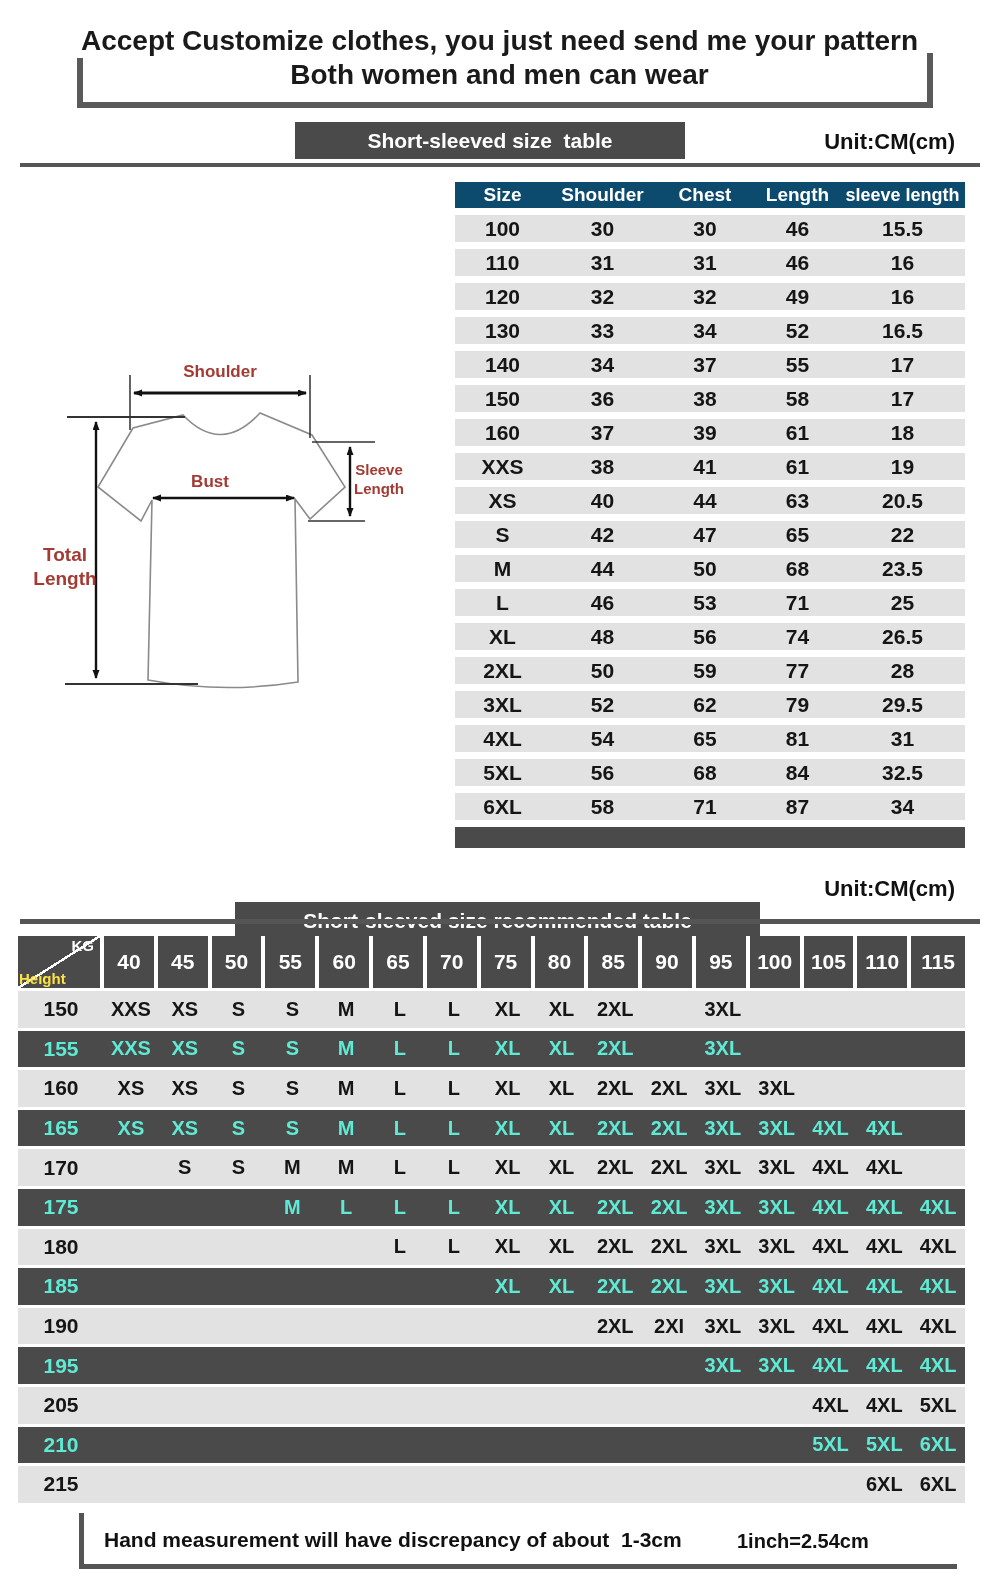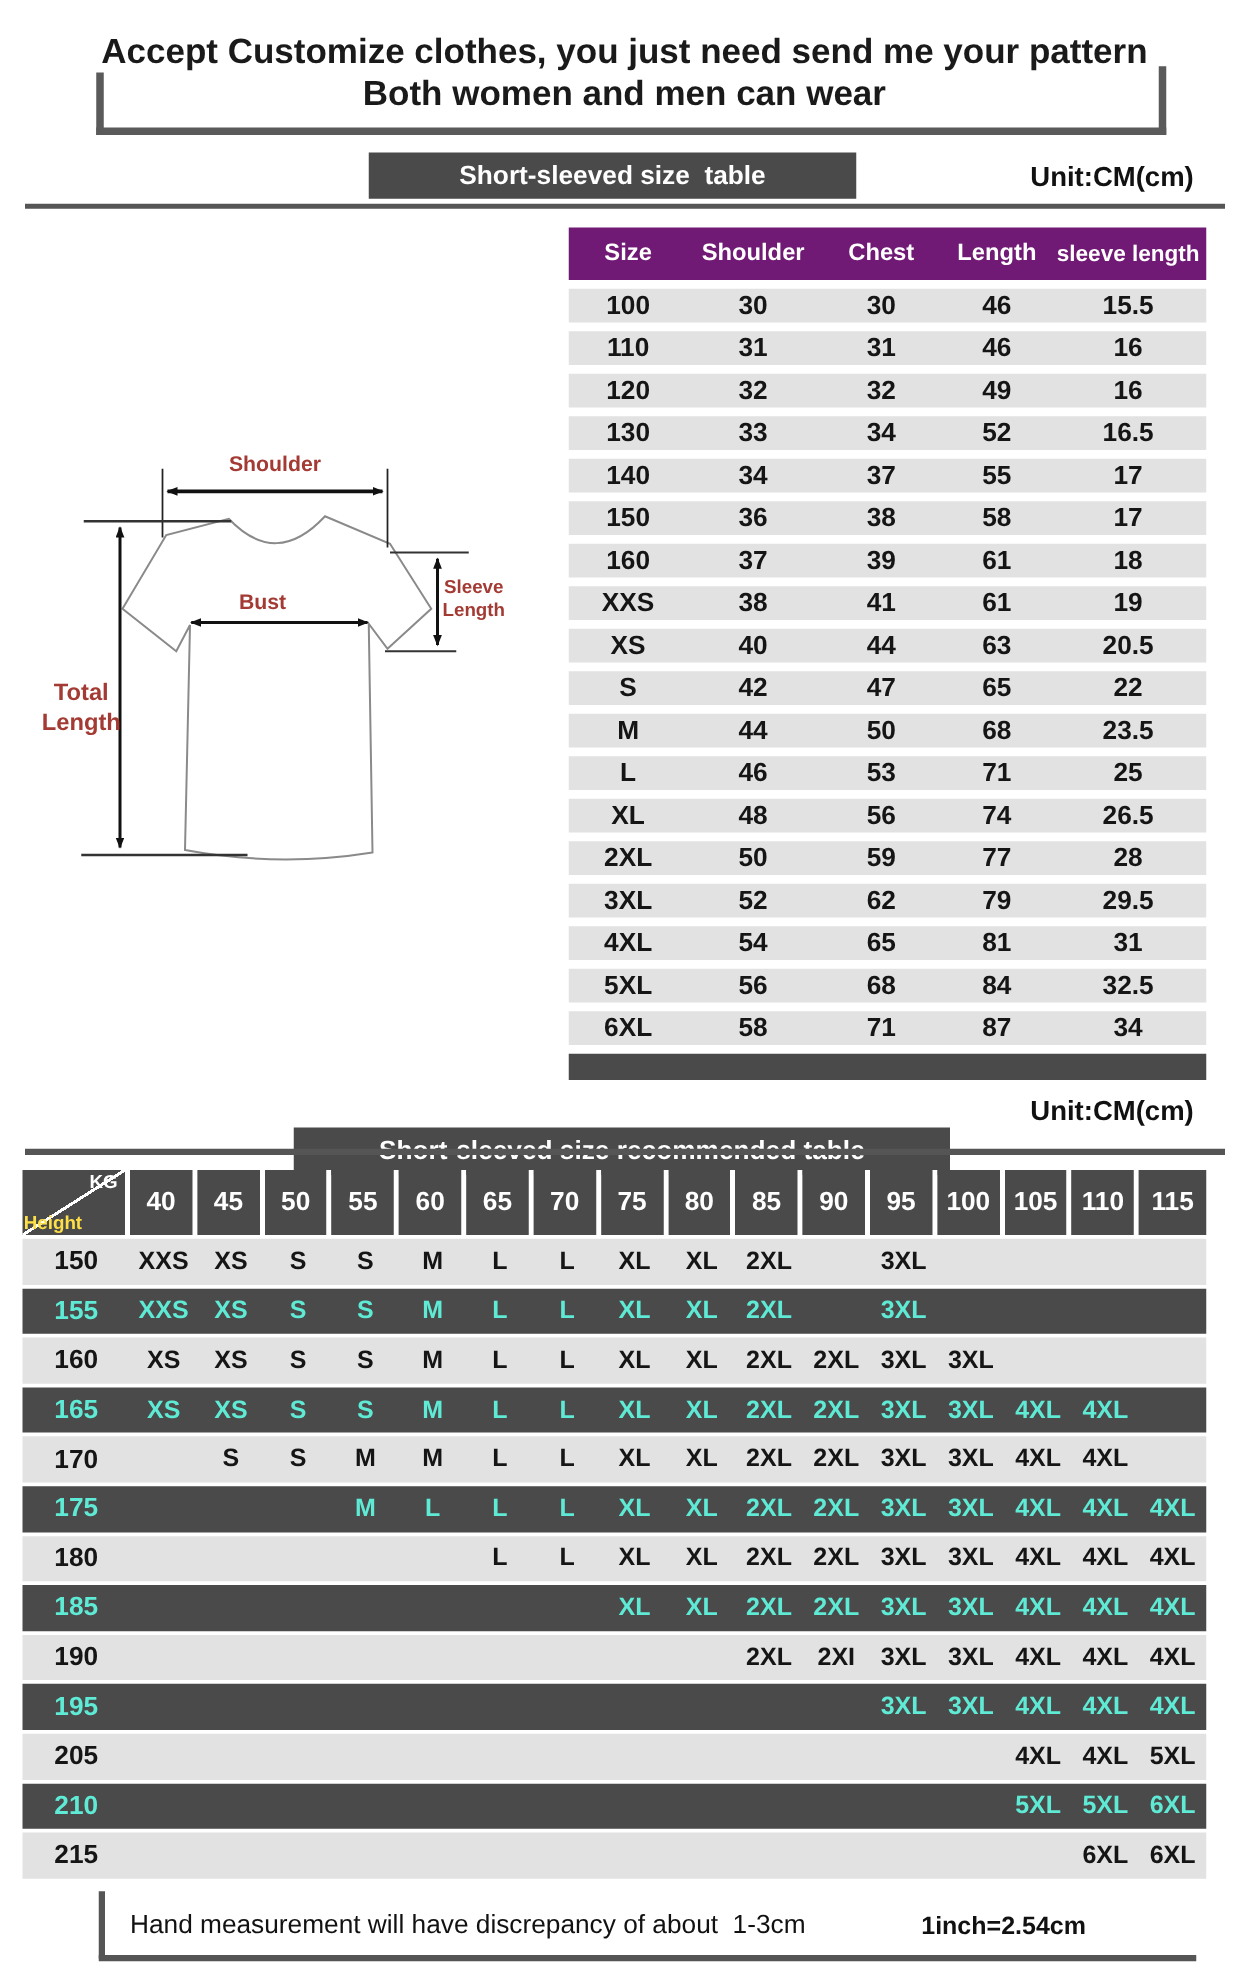--- a/index.html
+++ b/index.html
@@ -29,21 +29,21 @@
   .diagram{position:absolute;left:10px;top:335px;width:430px;height:375px;}
   .diagram svg{position:absolute;left:0;top:0;}
   .dlabel{position:absolute;color:#a33b34;font-weight:bold;font-size:17px;text-align:center;line-height:1.25;}
   .dlabel.shoulder{left:145px;top:26px;width:130px;}
   .dlabel.bust{left:160px;top:136px;width:80px;}
   .dlabel.total{left:14px;top:208px;width:82px;font-size:19px;}
   .dlabel.sleeve{left:336px;top:126px;width:66px;font-size:15px;}
   
   .size-table{position:absolute;left:455px;top:182px;width:510px;}
   .st-row{display:flex;align-items:center;}
-  .st-head{height:42px;background:#701a75;color:#fff;font-weight:bold;font-size:19px;}
+  .st-head{height:26px;background:#0c4a6e;color:#fff;font-weight:bold;font-size:19px;}
   .st-body{height:27px;background:#e2e2e2;color:#151515;font-weight:bold;font-size:21px;margin-top:7px;}
   .st-c{text-align:center;}
   .c0{width:95px;}.c1{width:105px;}.c2{width:100px;}.c3{width:85px;}.c4{width:125px;}
   .st-head .c4{font-size:18px;}
   .st-endbar{height:21px;background:#4a4a4a;margin-top:7px;}
   
   .rec-table{position:absolute;left:18px;top:936px;width:947px;}
   .rt-row{display:grid;grid-template-columns:86px repeat(16,1fr);margin-bottom:3px;}
   .rt-hrow{height:52px;}
   .rt-h{background:#4a4a4a;color:#fff;font-weight:bold;font-size:21px;
@@ -55,21 +55,21 @@
   .corner .kg{position:absolute;top:1px;right:6px;color:#fff;font-weight:bold;font-size:15px;}
   .corner .hgt{position:absolute;bottom:1px;left:1px;color:#fde047;font-weight:bold;font-size:15px;}
   .rt-body{height:36.6px;}
   .rt-body.light{background:#e2e2e2;color:#151515;}
   .rt-body.dark{background:#4a4a4a;color:#5eead4;}
   .rt-cell{display:flex;align-items:center;justify-content:center;font-weight:bold;font-size:20px;}
   .rt-height{display:flex;align-items:center;justify-content:center;font-weight:bold;font-size:21px;}
   
   .foot-vline{position:absolute;left:79px;top:1513px;width:5px;height:54px;background:#555555;}
   .foot-hline{position:absolute;left:79px;top:1564px;width:878px;height:5px;background:#555555;}
-  .foot-note{position:absolute;left:104px;top:1528px;font-weight:normal;font-size:21px;white-space:pre;color:#111;text-align:right;}
+  .foot-note{position:absolute;left:104px;top:1528px;font-weight:bold;font-size:21px;white-space:pre;color:#111;text-align:right;}
   .foot-conv{position:absolute;left:737px;top:1530px;font-weight:bold;font-size:20px;color:#111;}
 </style>
 </head>
 <body>
 
 <div class="page">
 
   <div class="headline">
     <div class="l1">Accept Customize clothes, you just need send me your pattern</div>
     <div class="l2">Both women and men can wear</div>

